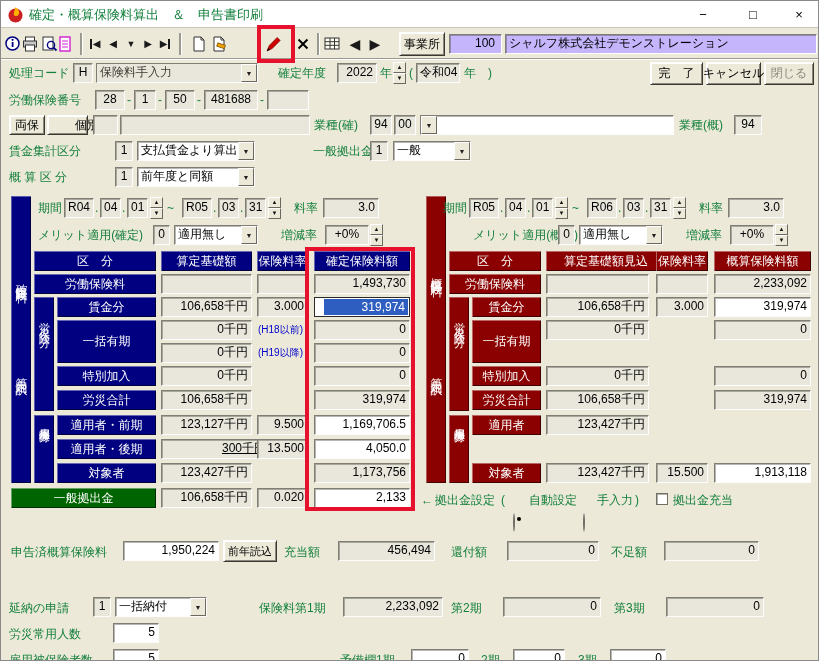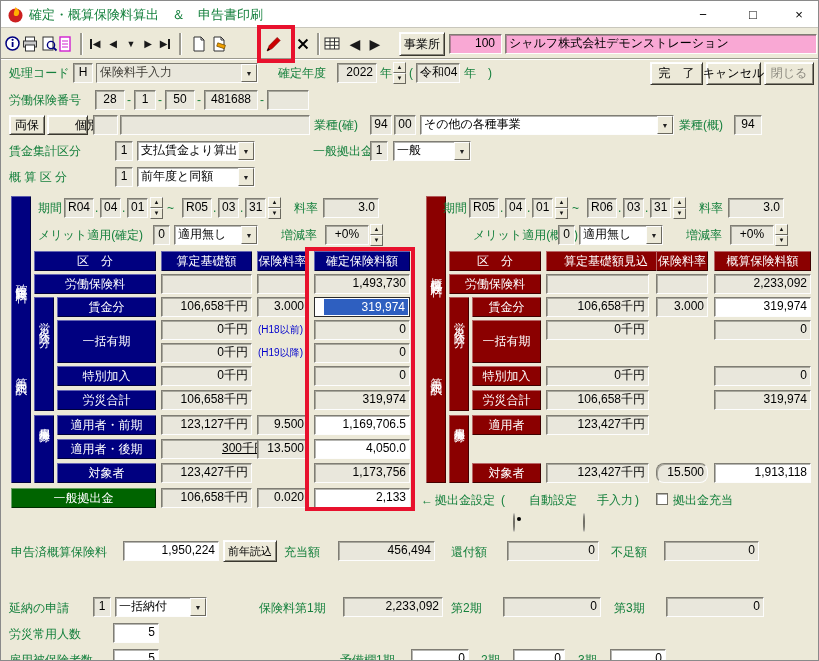--- a/index.html
+++ b/index.html
@@ -5,21 +5,21 @@
   html,body{margin:0;padding:0;background:#d8d8d8;}
   *{box-sizing:border-box;}
   .win{position:relative;width:819px;height:661px;background:#ece9d8;overflow:hidden;
        font-family:"Liberation Sans","DejaVu Sans",sans-serif;border:1px solid #8a8a8a;}
   .abs{position:absolute;}
   .t{font-size:12px;line-height:20px;white-space:nowrap;color:#15803d;}
   .f{background:#fff;border:1px solid;border-color:#7f7d74 #fdfdfd #fdfdfd #7f7d74;
      box-shadow:inset 1px 1px 0 rgba(64,62,52,.38);font-size:12px;line-height:17px;
      padding:0 3px;white-space:nowrap;overflow:hidden;color:#000;}
   .ro{background:#e9e7dc;}
-  .gr{background:#f9a8d4;}
+  .gr{background:#c4b5fd;}
   .n{text-align:right;}
   .c{text-align:center;}
   .btn{background:#ece9d8;border:1px solid;border-color:#fdfdfd #3a382f #3a382f #fdfdfd;
        box-shadow:inset 1px 1px 0 #fff,inset -1px -1px 0 #8a887c;display:flex;align-items:center;
        justify-content:center;font-size:12px;color:#000;white-space:nowrap;cursor:default;}
   .btn.dis{color:#8a887e;}
   .tbtn{display:flex;align-items:center;justify-content:center;}
   .tsep{width:2px;background:#9c9a8f;box-shadow:1px 0 0 #fff;}
   .cellN{background:#000080;color:#fff;display:flex;align-items:center;justify-content:center;
          font-size:12px;white-space:nowrap;box-shadow:inset 1px 1px 0 rgba(255,255,255,.4),inset -1px -1px 0 rgba(0,0,0,.55);}
@@ -208,21 +208,20 @@
 
   
   <div class="abs btn" style="left:8px;top:114px;width:36px;height:20px;">両保</div>
   <div class="abs btn" style="left:46px;top:114px;width:36px;height:20px;padding-left:39px;">個別</div>
   <div class="abs f ro" style="left:92px;top:114px;width:25px;height:20px;"></div>
   <div class="abs f ro" style="left:119px;top:114px;width:190px;height:20px;"></div>
   <span class="abs t" style="left:313px;top:114px;">業種(確)</span>
   <div class="abs f ro c" style="left:369px;top:114px;width:22px;height:20px;">94</div>
   <div class="abs f ro c" style="left:393px;top:114px;width:22px;height:20px;">00</div>
   <div class="abs combo" style="left:419px;top:114px;width:254px;height:20px;">
-    <span class="ctext">その他の各種事業</span>
       <span class="carrow">▼</span>
   </div>
   <span class="abs t" style="left:678px;top:114px;">業種(概)</span>
   <div class="abs f ro c" style="left:733px;top:114px;width:28px;height:20px;">94</div>
 
   
   <span class="abs t" style="left:8px;top:140px;">賃金集計区分</span>
   <div class="abs f ro c" style="left:114px;top:140px;width:18px;height:20px;">1</div>
   <div class="abs combo" style="left:136px;top:140px;width:118px;height:20px;">
     <span class="ctext">支払賃金より算出</span>
@@ -418,21 +417,21 @@
   <div class="abs f ro n" style="left:713px;top:389px;width:97px;height:20px;">319,974</div>
 
   <div class="abs vsM" style="left:448px;top:414px;width:20px;height:68px;">
     <span class="vt sm" style="top:4px;">雇用保険分</span>
   </div>
   <div class="abs cellM" style="left:471px;top:414px;width:69px;height:20px;">適用者</div>
   <div class="abs f ro n" style="left:545px;top:414px;width:103px;height:20px;">123,427千円</div>
 
   <div class="abs cellM" style="left:471px;top:462px;width:69px;height:20px;">対象者</div>
   <div class="abs f ro n" style="left:545px;top:462px;width:103px;height:20px;">123,427千円</div>
-  <div class="abs f ro n" style="left:655px;top:462px;width:52px;height:20px;border-radius:8px;">15.500</div>
+  <div class="abs f ro n" style="left:655px;top:462px;width:52px;height:20px;">15.500</div>
   <div class="abs f n" style="left:713px;top:462px;width:97px;height:20px;">1,913,118</div>
 
   
   <span class="abs t" style="left:420px;top:489px;">←</span>
   <span class="abs t" style="left:434px;top:489px;">拠出金設定</span>
   <span class="abs t" style="left:500px;top:489px;">(</span>
   <span class="abs radio on" style="left:512px;top:493px;"></span>
   <span class="abs t" style="left:528px;top:489px;">自動設定</span>
   <span class="abs radio" style="left:580px;top:493px;"></span>
   <span class="abs t" style="left:596px;top:489px;">手入力</span>

